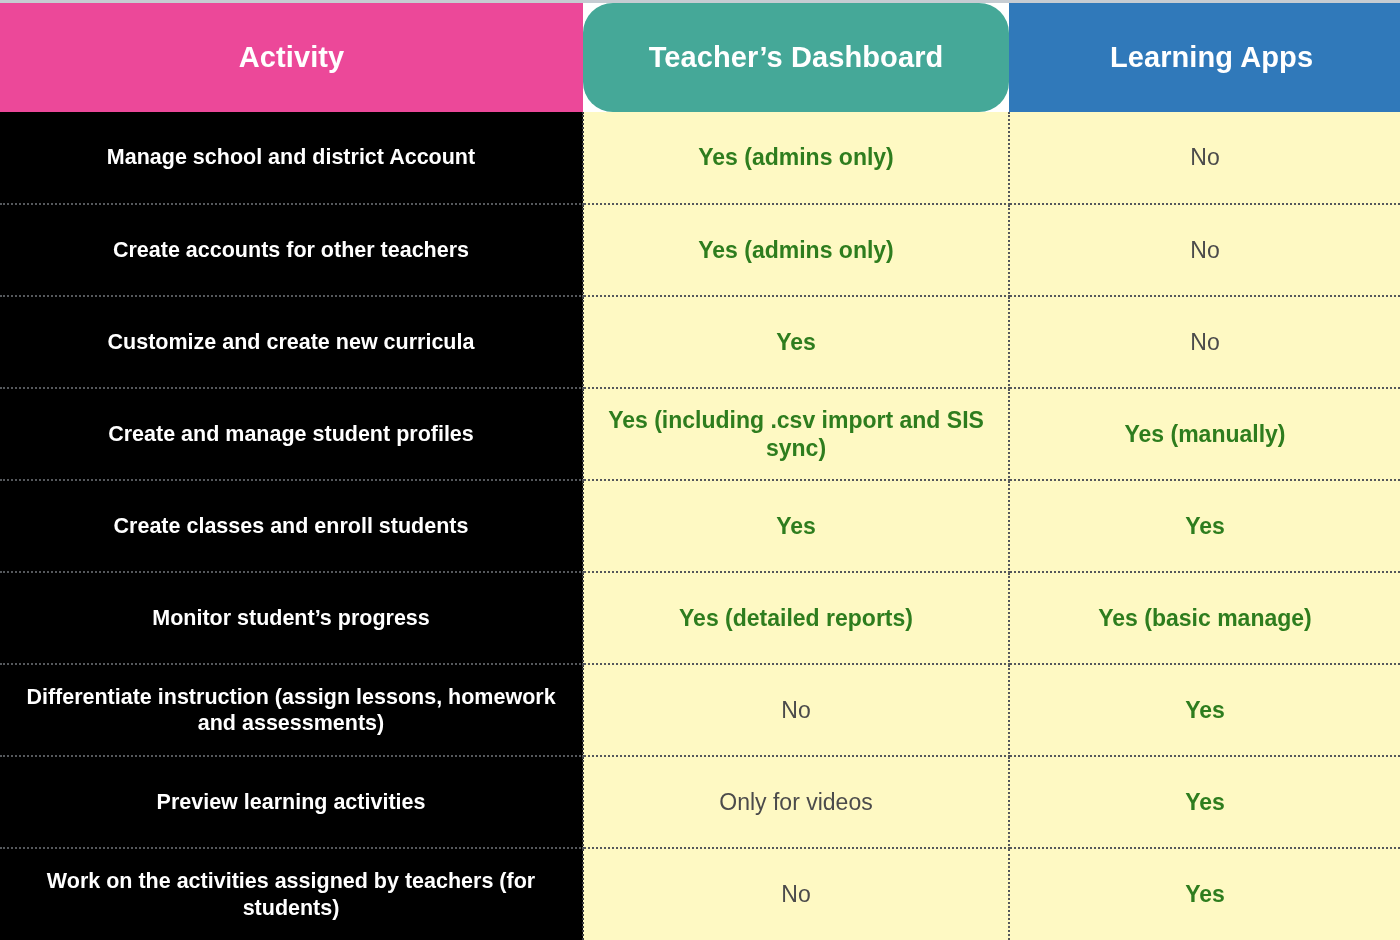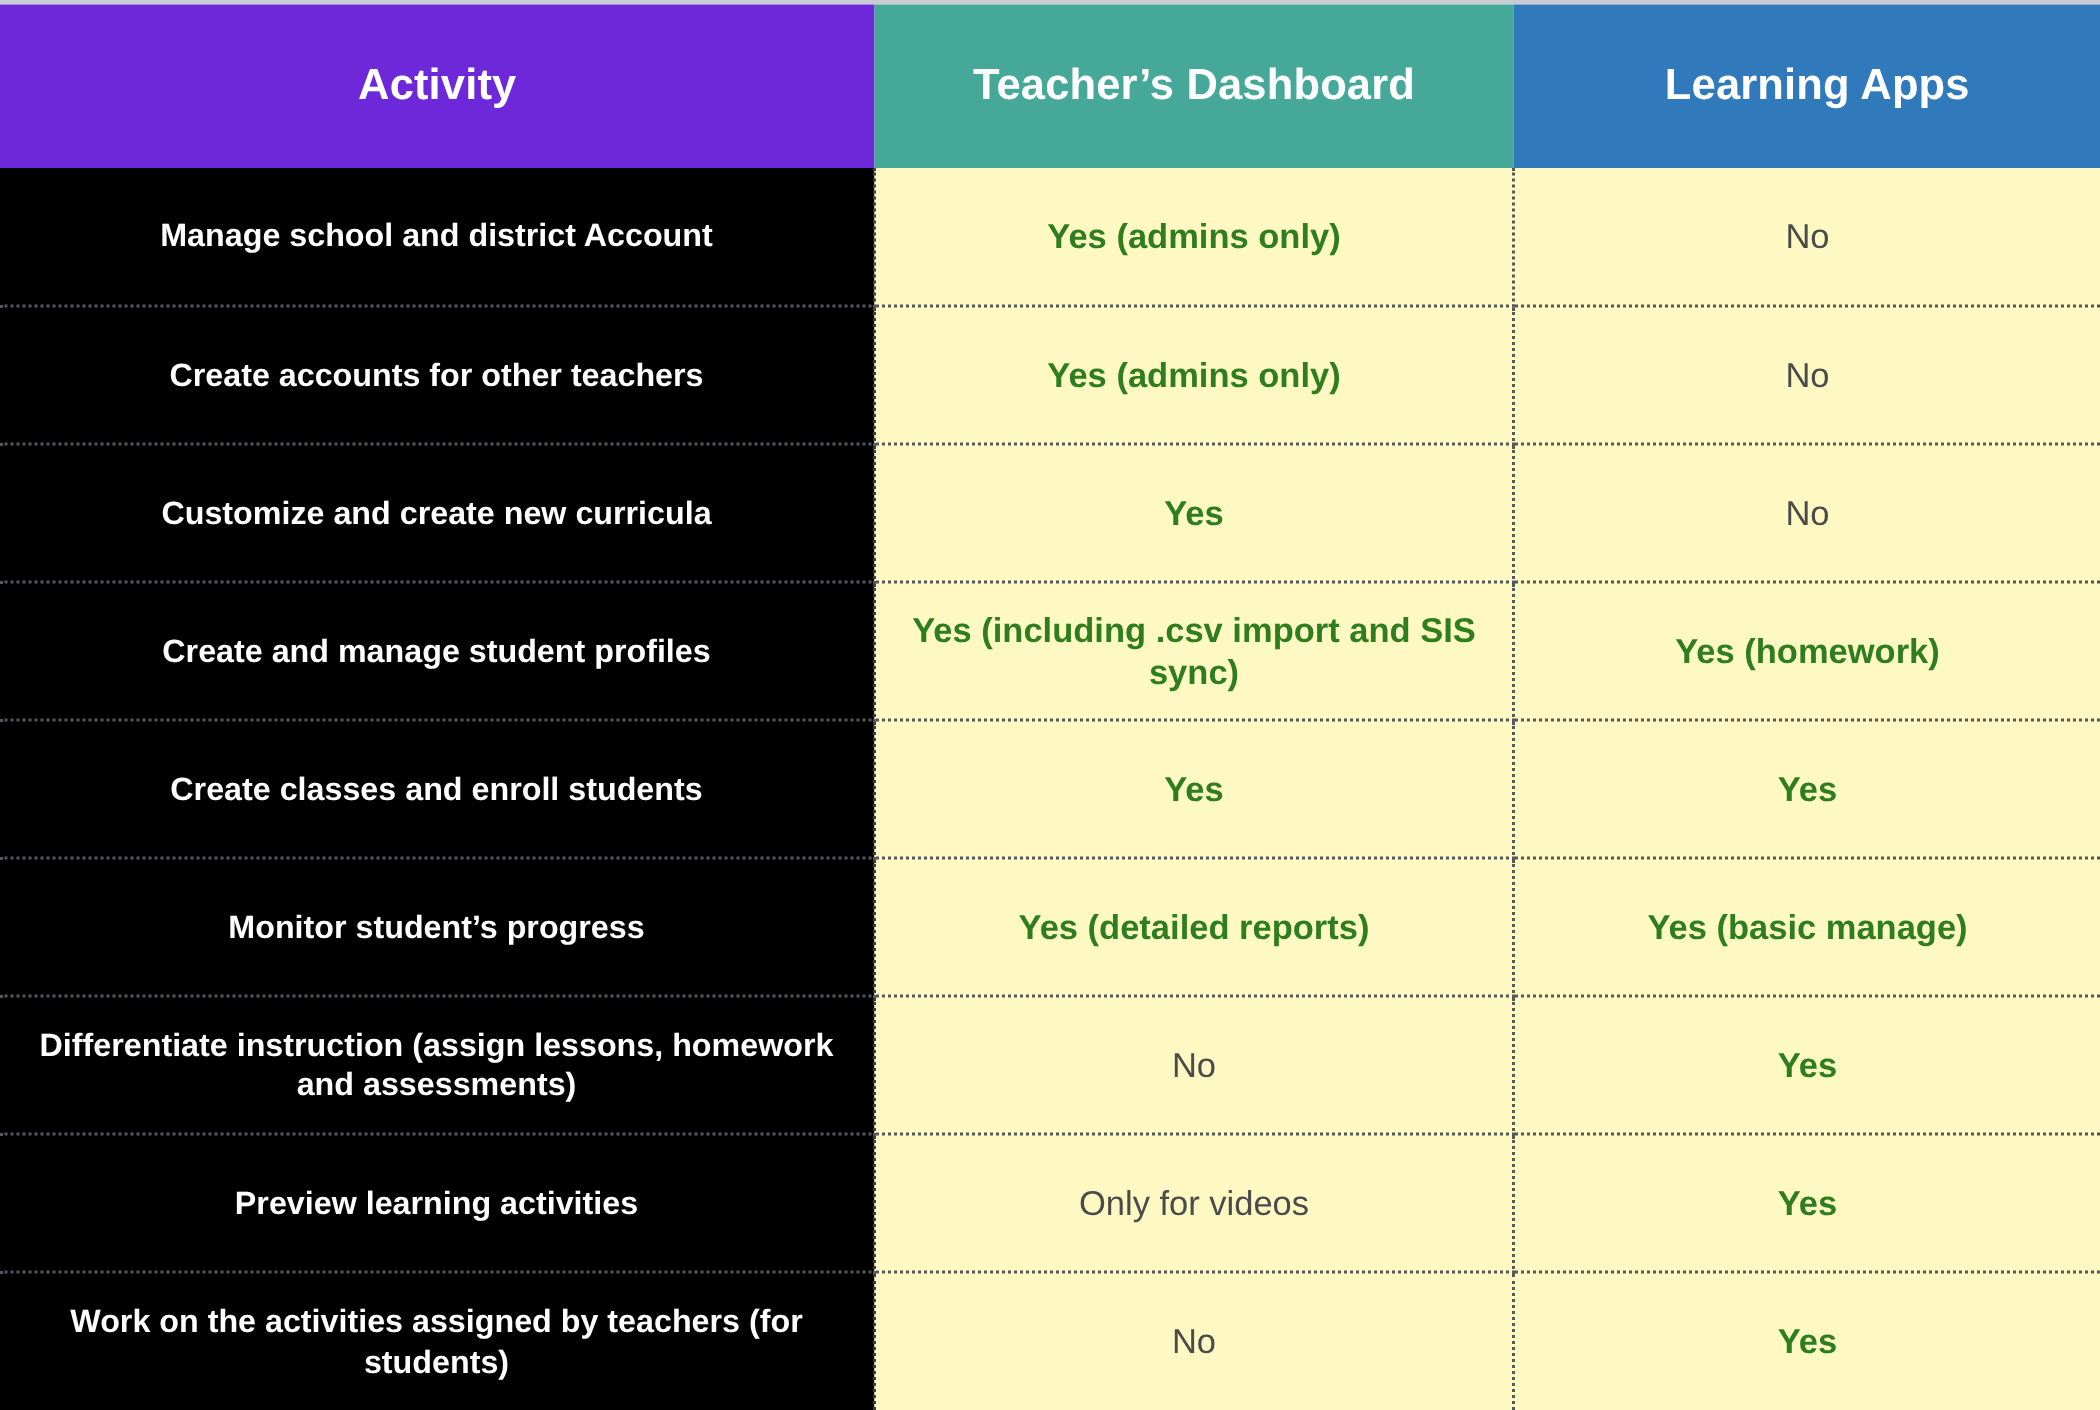--- a/index.html
+++ b/index.html
@@ -37,22 +37,22 @@
     padding: 0 14px;
     margin: 0;
     color: #ffffff;
     font-size: 29px;
     font-weight: bold;
     text-align: center;
     vertical-align: middle;
     letter-spacing: 0.1px;
     box-sizing: border-box;
   }
-  th.head-activity { background: #6d28d9; }
-  th.head-dash     { background: #45a898; }
+  th.head-activity { background: #ec4899; }
+  th.head-dash     { background: #45a898; border-radius: 30px; }
   th.head-apps     { background: #3079ba; padding-left: 28px; }
 
   
   tbody tr { height: 92px; }
 
   tbody td {
     box-sizing: border-box;
     vertical-align: middle;
     text-align: center;
     border-bottom: 2px dotted #55585c;
@@ -113,21 +113,21 @@
           <td class="cell-value cell-apps"><span class="val-no">No</span></td>
         </tr>
         <tr>
           <td class="cell-activity">Customize and create new curricula</td>
           <td class="cell-value cell-dash"><span class="val-yes">Yes</span></td>
           <td class="cell-value cell-apps"><span class="val-no">No</span></td>
         </tr>
         <tr>
           <td class="cell-activity">Create and manage student profiles</td>
           <td class="cell-value cell-dash"><span class="val-yes">Yes (including .csv import and SIS sync)</span></td>
-          <td class="cell-value cell-apps"><span class="val-yes">Yes (homework)</span></td>
+          <td class="cell-value cell-apps"><span class="val-yes">Yes (manually)</span></td>
         </tr>
         <tr>
           <td class="cell-activity">Create classes and enroll students</td>
           <td class="cell-value cell-dash"><span class="val-yes">Yes</span></td>
           <td class="cell-value cell-apps"><span class="val-yes">Yes</span></td>
         </tr>
         <tr>
           <td class="cell-activity">Monitor student’s progress</td>
           <td class="cell-value cell-dash"><span class="val-yes">Yes (detailed reports)</span></td>
           <td class="cell-value cell-apps"><span class="val-yes">Yes (basic manage)</span></td>

